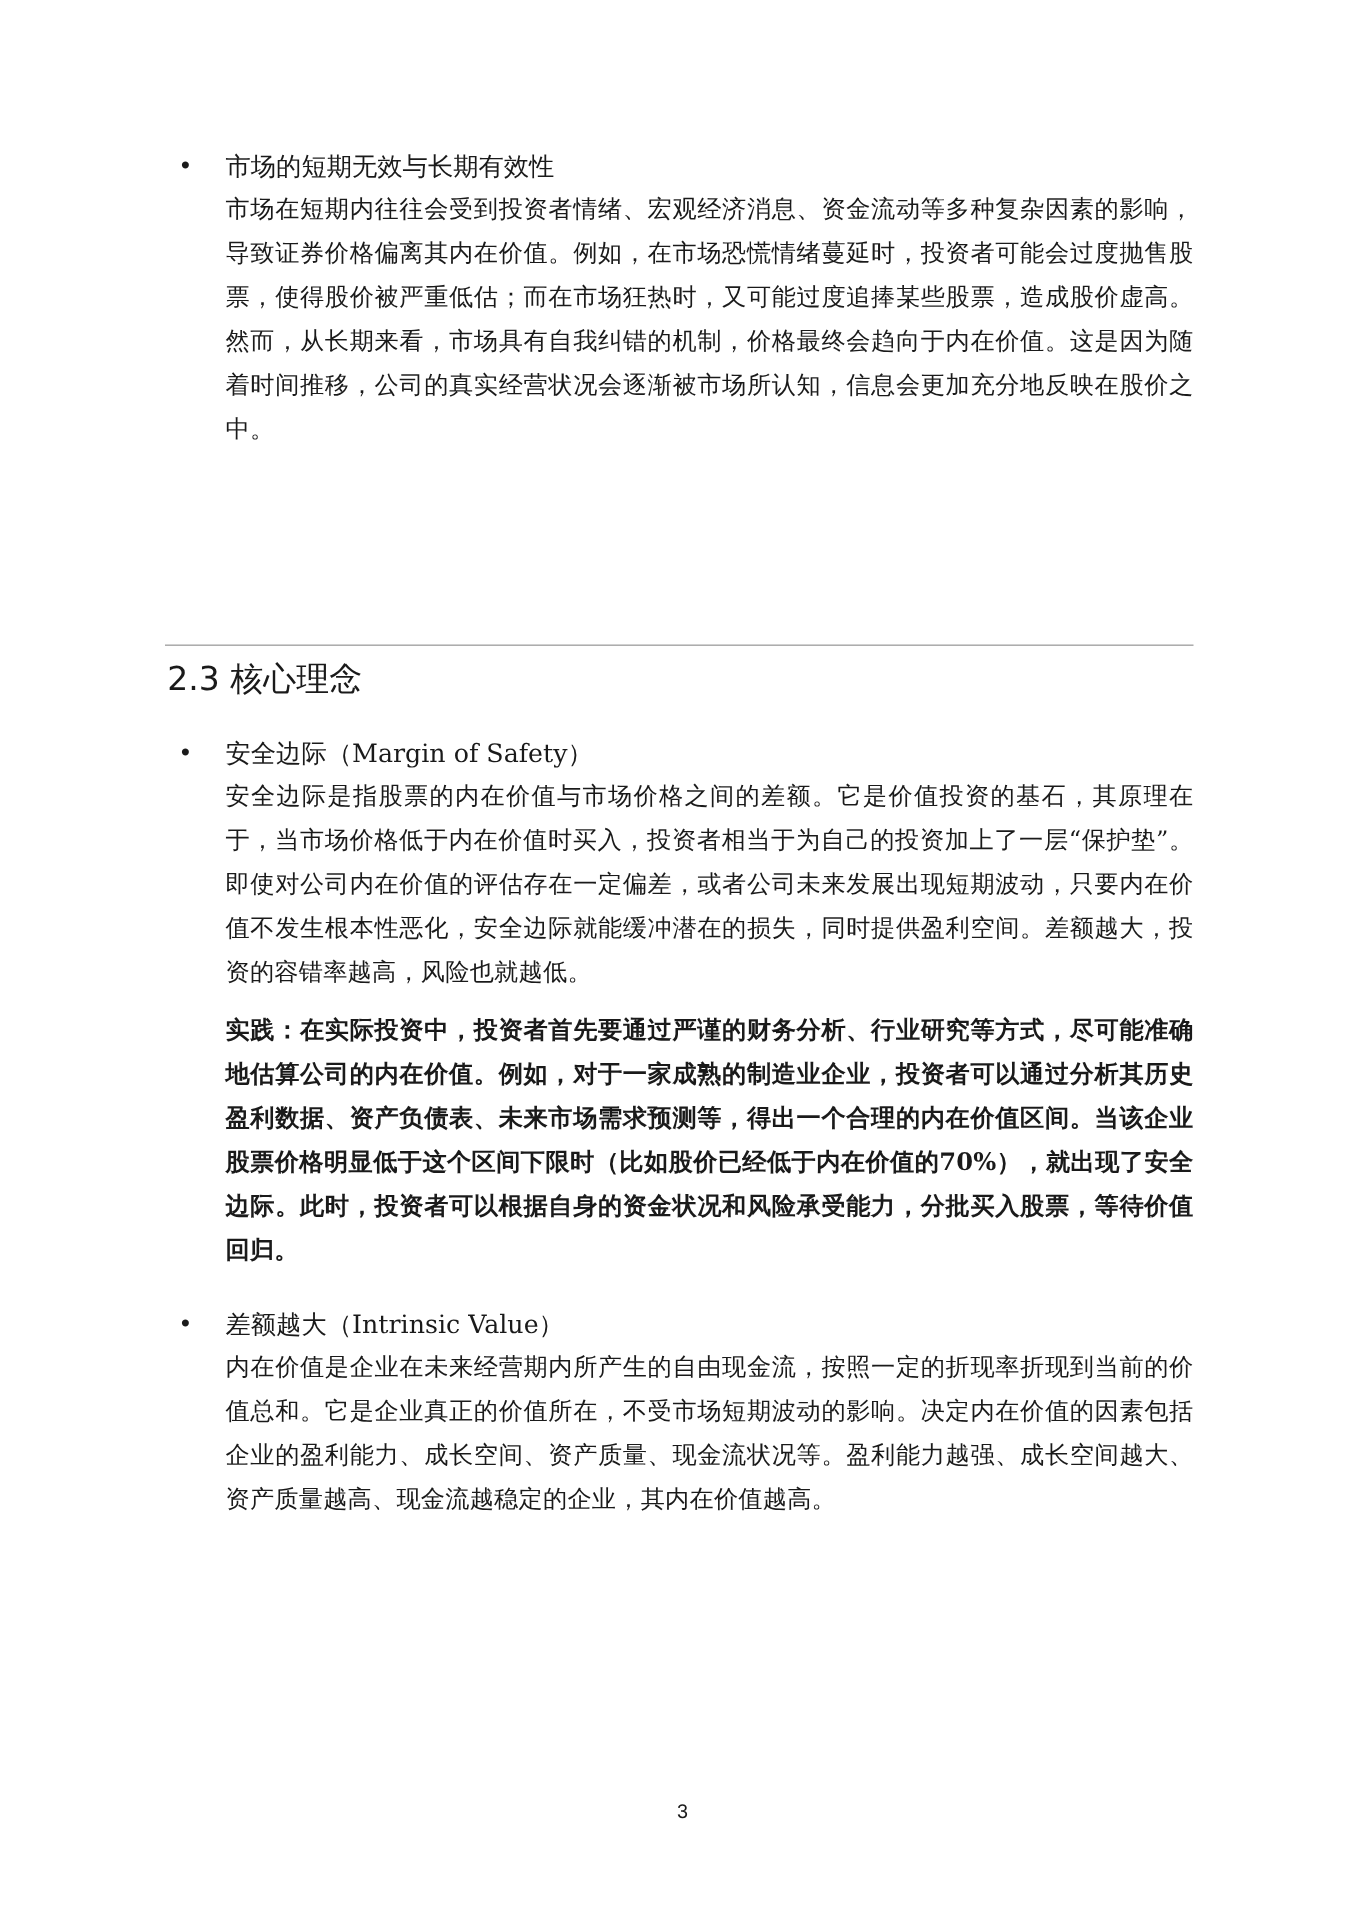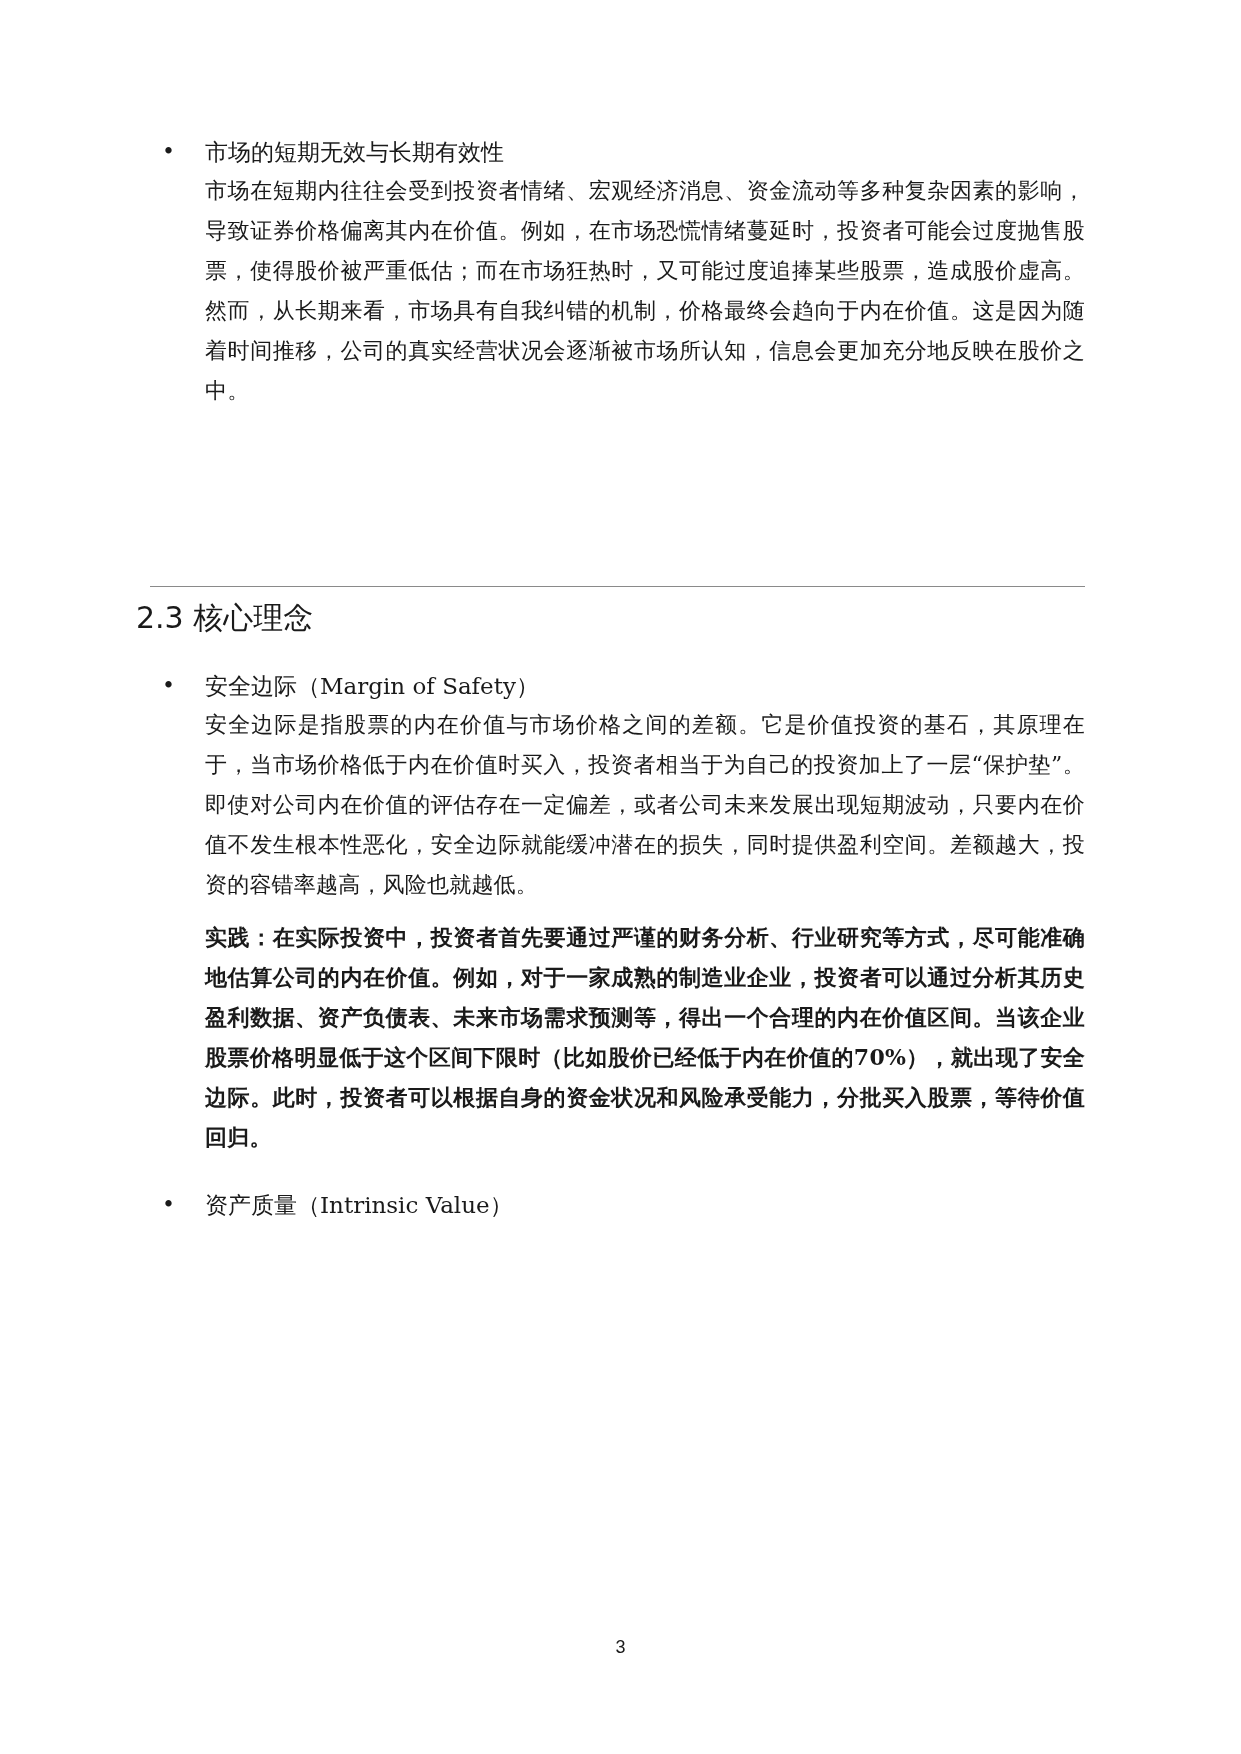--- a/index.html
+++ b/index.html
@@ -59,21 +59,21 @@
     .divider {
       position: absolute;
       left: 150px;
       top: 586px;
       width: 935px;
       height: 0;
       border-top: 1.5px solid #8a8a8a;
     }
     .section-heading {
       position: absolute;
-      left: 136px;
+      left: 152px;
       top: 596px;
       font-size: 30px;
       line-height: 44px;
       font-weight: normal;
       margin: 0;
       font-family: "DejaVu Sans", "Liberation Sans", sans-serif;
       color: #1a1a1a;
     }
     .page-number {
       position: absolute;
@@ -108,19 +108,20 @@
       <span class="bullet-dot">•</span>
       <p class="bullet-title">安全边际（Margin of Safety）</p>
       <p class="para">安全边际是指股票的内在价值与市场价格之间的差额。它是价值投资的基石，其原理在于，当市场价格低于内在价值时买入，投资者相当于为自己的投资加上了一层“保护垫”。即使对公司内在价值的评估存在一定偏差，或者公司未来发展出现短期波动，只要内在价值不发生根本性恶化，安全边际就能缓冲潜在的损失，同时提供盈利空间。差额越大，投资的容错率越高，风险也就越低。</p>
       <p class="para">实践：在实际投资中，投资者首先要通过严谨的财务分析、行业研究等方式，尽可能准确地估算公司的内在价值。例如，对于一家成熟的制造业企业，投资者可以通过分析其历史盈利数据、资产负债表、未来市场需求预测等，得出一个合理的内在价值区间。当该企业股票价格明显低于这个区间下限时（比如股价已经低于内在价值的70%），就出现了安全边际。此时，投资者可以根据自身的资金状况和风险承受能力，分批买入股票，等待价值回归。</p>
     </div>
   </div>
 
   <div class="block" style="top:1186px;">
     <div class="bullet-item">
       <span class="bullet-dot">•</span>
-      <p class="bullet-title">资产质量（Intrinsic Value）</p>
+      <p class="bullet-title">差额越大（Intrinsic Value）</p>
+      <p class="para">内在价值是企业在未来经营期内所产生的自由现金流，按照一定的折现率折现到当前的价值总和。它是企业真正的价值所在，不受市场短期波动的影响。决定内在价值的因素包括企业的盈利能力、成长空间、资产质量、现金流状况等。盈利能力越强、成长空间越大、资产质量越高、现金流越稳定的企业，其内在价值越高。</p>
     </div>
   </div>
 
   <div class="page-number">3</div>
 
 </div>
 
 </body></html>

